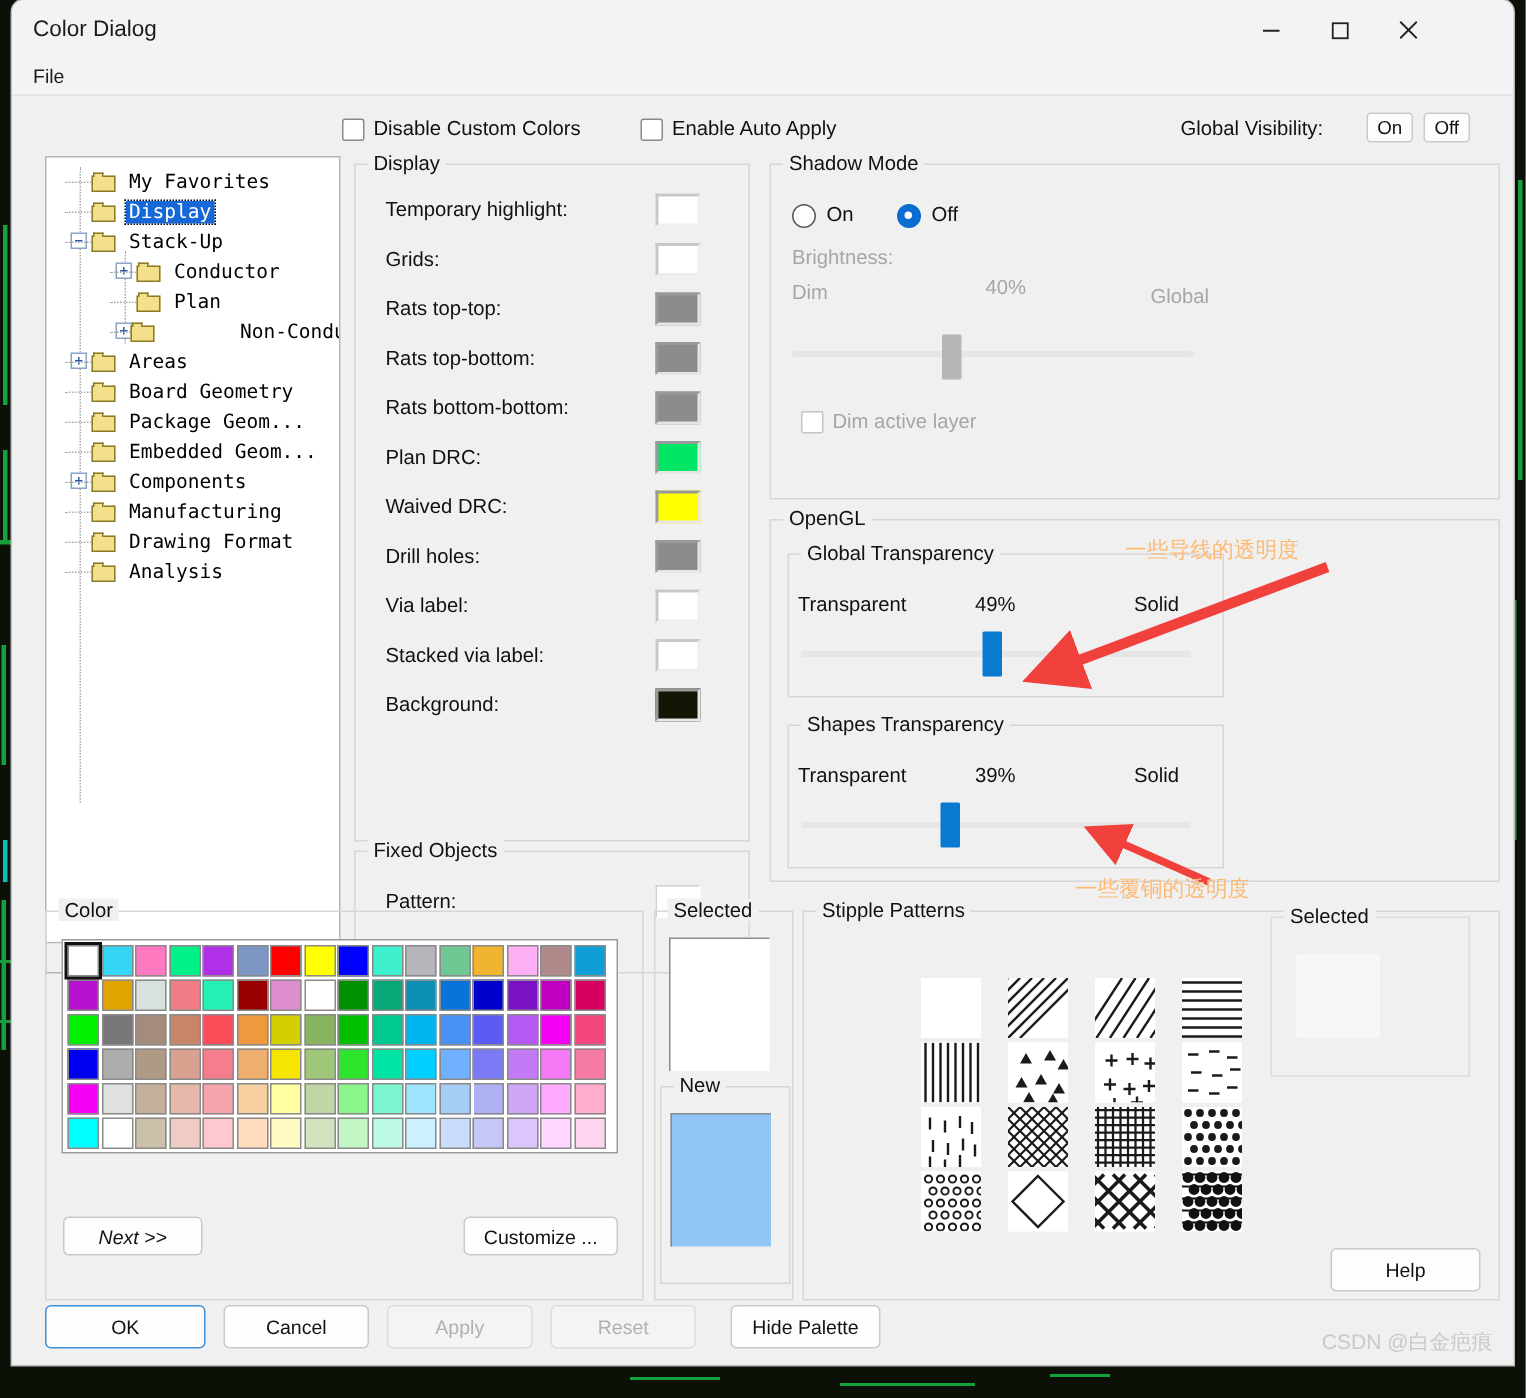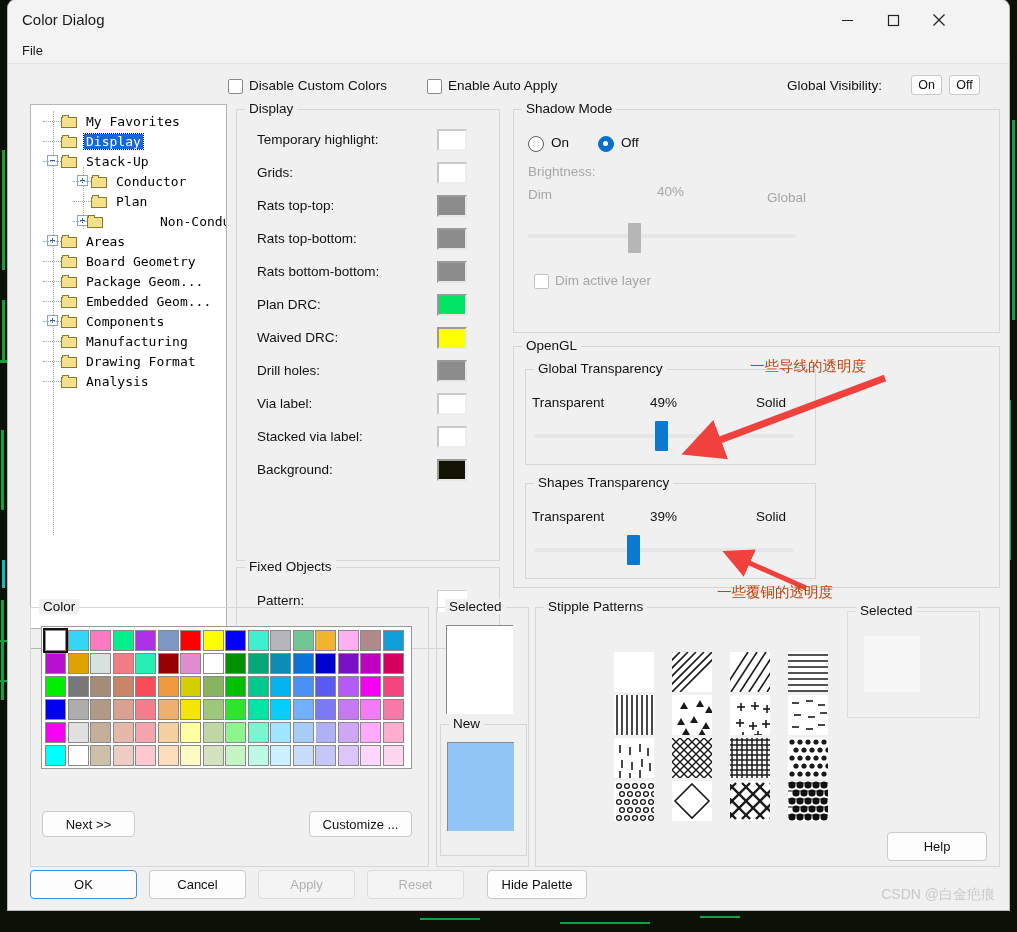--- a/index.html
+++ b/index.html
@@ -83,21 +83,21 @@
   
   #palette{position:absolute;left:10px;top:18px;width:371px;height:143px;background:#fff;border:1px solid #9a9a9a;box-sizing:border-box;padding:3px;}
   .pcell{position:absolute;width:21px;height:21px;box-sizing:border-box;border:1px solid #8a8a8a;}
   .pcell.selected{outline:2px solid #111;outline-offset:0px;z-index:3;box-shadow:0 0 0 1px #fff inset;}
   .pcell.lightsel{box-shadow:0 0 0 2px #fbfbfb;z-index:3;}
 
   
   .stip{position:absolute;width:40px;height:40px;background:#fff;}
 
   
-  .anno{position:absolute;color:#c2410c;font-size:14.5px;white-space:nowrap;
+  .anno{position:absolute;color:#fdba74;font-size:14.5px;white-space:nowrap;
     font-family:"DejaVu Sans", sans-serif;}
   #annosvg{position:absolute;left:0;top:0;width:1017px;height:932px;pointer-events:none;}
   #watermark{position:absolute;right:14px;bottom:6px;color:#c9c9c9;font-size:14px;}
 </style>
 </head>
 <body>
 
 <div id="pcb-backdrop">
   <div class="tr" style="left:2px;top:150px;width:3px;height:120px;"></div>
   <div class="tr" style="left:2px;top:300px;width:3px;height:60px;"></div>
@@ -435,21 +435,21 @@
           <div class="pcell" style="left: 160.5px; top: 118px; background: rgb(212, 226, 191);"></div>
           <div class="pcell" style="left: 183px; top: 118px; background: rgb(196, 245, 196);"></div>
           <div class="pcell" style="left: 205.5px; top: 118px; background: rgb(189, 250, 229);"></div>
           <div class="pcell" style="left: 228px; top: 118px; background: rgb(203, 240, 255);"></div>
           <div class="pcell" style="left: 250.5px; top: 118px; background: rgb(199, 221, 250);"></div>
           <div class="pcell" style="left: 273px; top: 118px; background: rgb(199, 199, 247);"></div>
           <div class="pcell" style="left: 295.5px; top: 118px; background: rgb(221, 196, 250);"></div>
           <div class="pcell" style="left: 318px; top: 118px; background: rgb(255, 214, 255);"></div>
           <div class="pcell" style="left: 340.5px; top: 118px; background: rgb(255, 214, 240);"></div>
         </div>
-      <div class="btn" style="left:11px;top:203px;width:93px;height:26px;">Next &gt;&gt;</div>
+      <div class="btn" style="left:11px;top:203px;width:93px;height:26px;font-style:italic;">Next &gt;&gt;</div>
       <div class="btn" style="left:278px;top:203px;width:103px;height:26px;">Customize ...</div>
     </div>
 
     <div class="grp" style="left:428px;top:543px;width:91px;height:258px;">
       <div class="lg">Selected</div>
       <div id="selected-color-swatch" style="position:absolute;left:9px;top:17px;width:66px;height:88px;background:#ffffff;border-top:1px solid #8a8a8a;border-left:1px solid #8a8a8a;"></div>
       <div class="grp" style="left:3px;top:116px;width:85px;height:130px;">
         <div class="lg">New</div>
         <div id="new-color-swatch" style="position:absolute;left:6px;top:17px;width:66px;height:88px;background:#91c5f5;border-top:1px solid #8a8a8a;border-left:1px solid #8a8a8a;"></div>
       </div>

